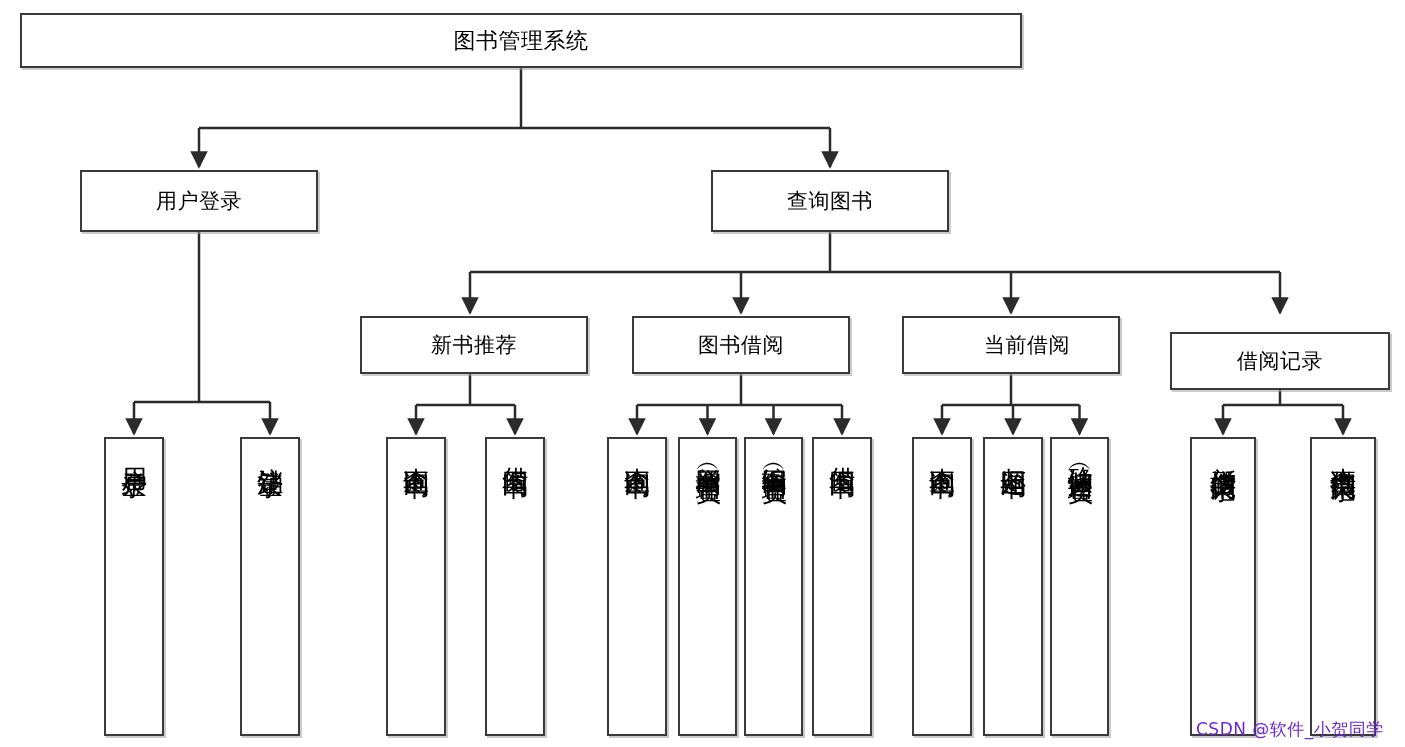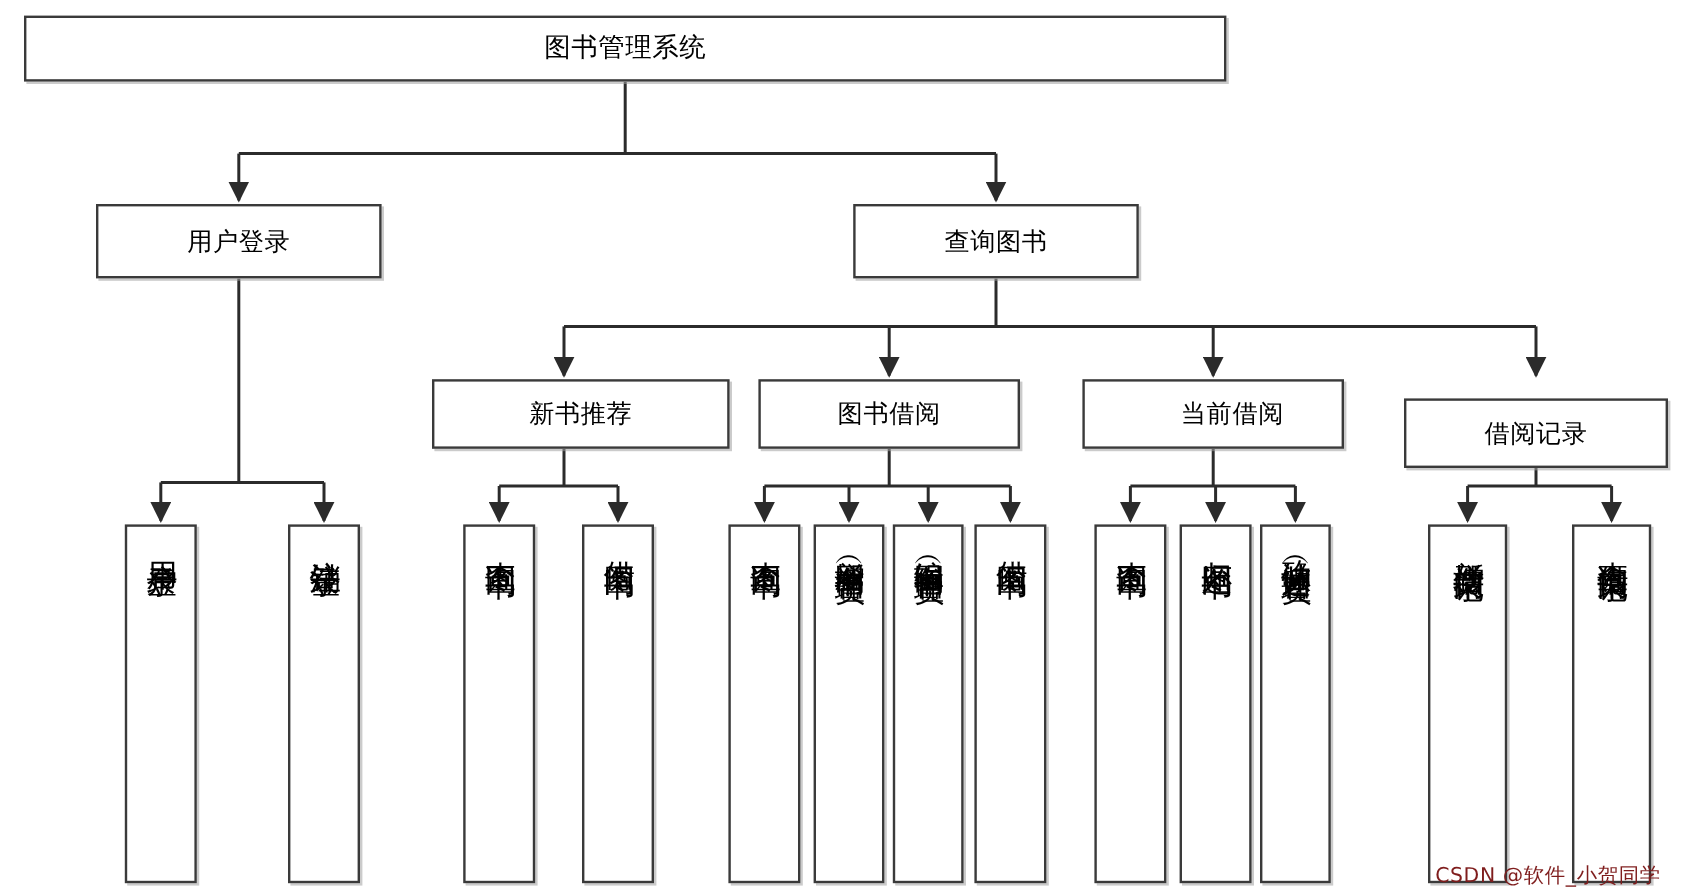--- a/index.html
+++ b/index.html
@@ -64,21 +64,21 @@
     line-height: 1.05;
     letter-spacing: 2px;
     white-space: nowrap;
   }
   .node.v.narrow .label {
     font-size: 25px;
   }
   .watermark {
     position: absolute;
     font-size: 17px;
-    color: #7f1d1d;
+    color: #6d28d9;
     white-space: nowrap;
     letter-spacing: 0.5px;
     pointer-events: none;
   }
 </style>
 </head>
 <body>
 
 <div id="canvas">
   <svg id="edges" viewBox="0 0 1405 747" width="1405" height="747" aria-hidden="true">
@@ -127,21 +127,21 @@
   <div id="node-layer">
       <div class="node h root" style="left: 20px; top: 13px; width: 1002px; height: 55px;">
         <span class="label">图书管理系统</span>
       </div>
       <div class="node h" style="left: 80px; top: 170px; width: 238px; height: 62px;">
         <span class="label">用户登录</span>
       </div>
       <div class="node h" style="left: 711px; top: 170px; width: 238px; height: 62px;">
         <span class="label">查询图书</span>
       </div>
-      <div class="node h" style="left: 360px; top: 316px; width: 248px; height: 58px;">
+      <div class="node h" style="left: 360px; top: 316px; width: 228px; height: 58px;">
         <span class="label">新书推荐</span>
       </div>
       <div class="node h" style="left: 632px; top: 316px; width: 218px; height: 58px;">
         <span class="label">图书借阅</span>
       </div>
       <div class="node h" style="left: 902px; top: 316px; width: 218px; height: 58px; padding-left: 32px;">
         <span class="label">当前借阅</span>
       </div>
       <div class="node h" style="left: 1170px; top: 332px; width: 220px; height: 58px;">
         <span class="label">借阅记录</span>

